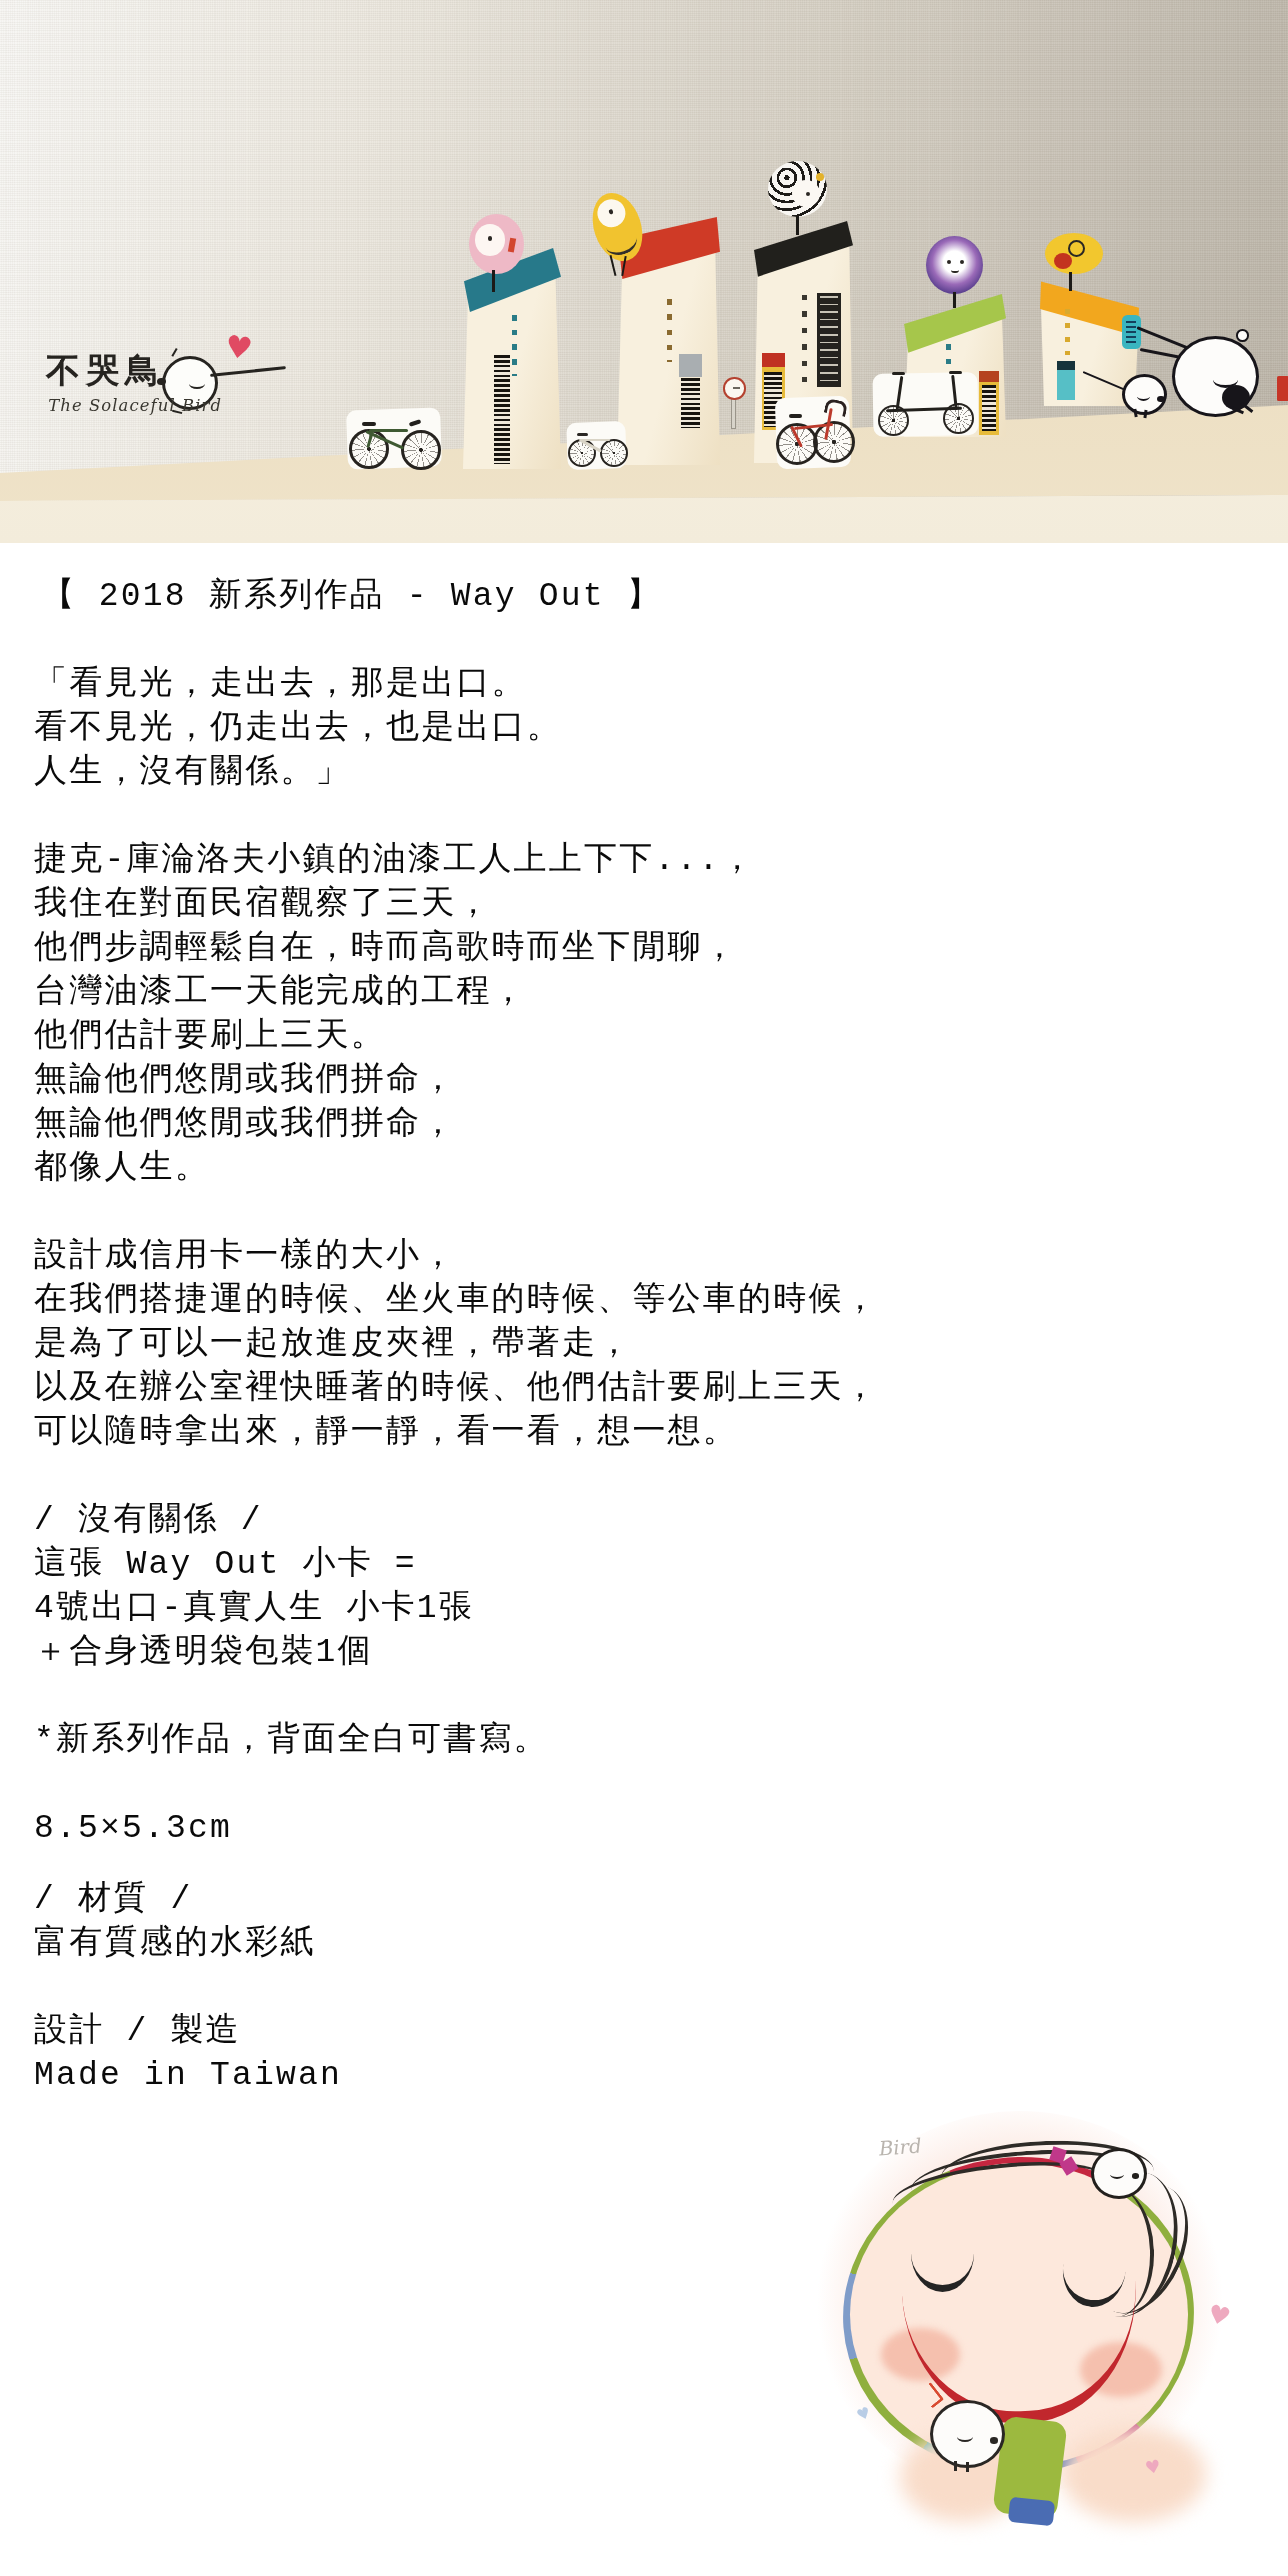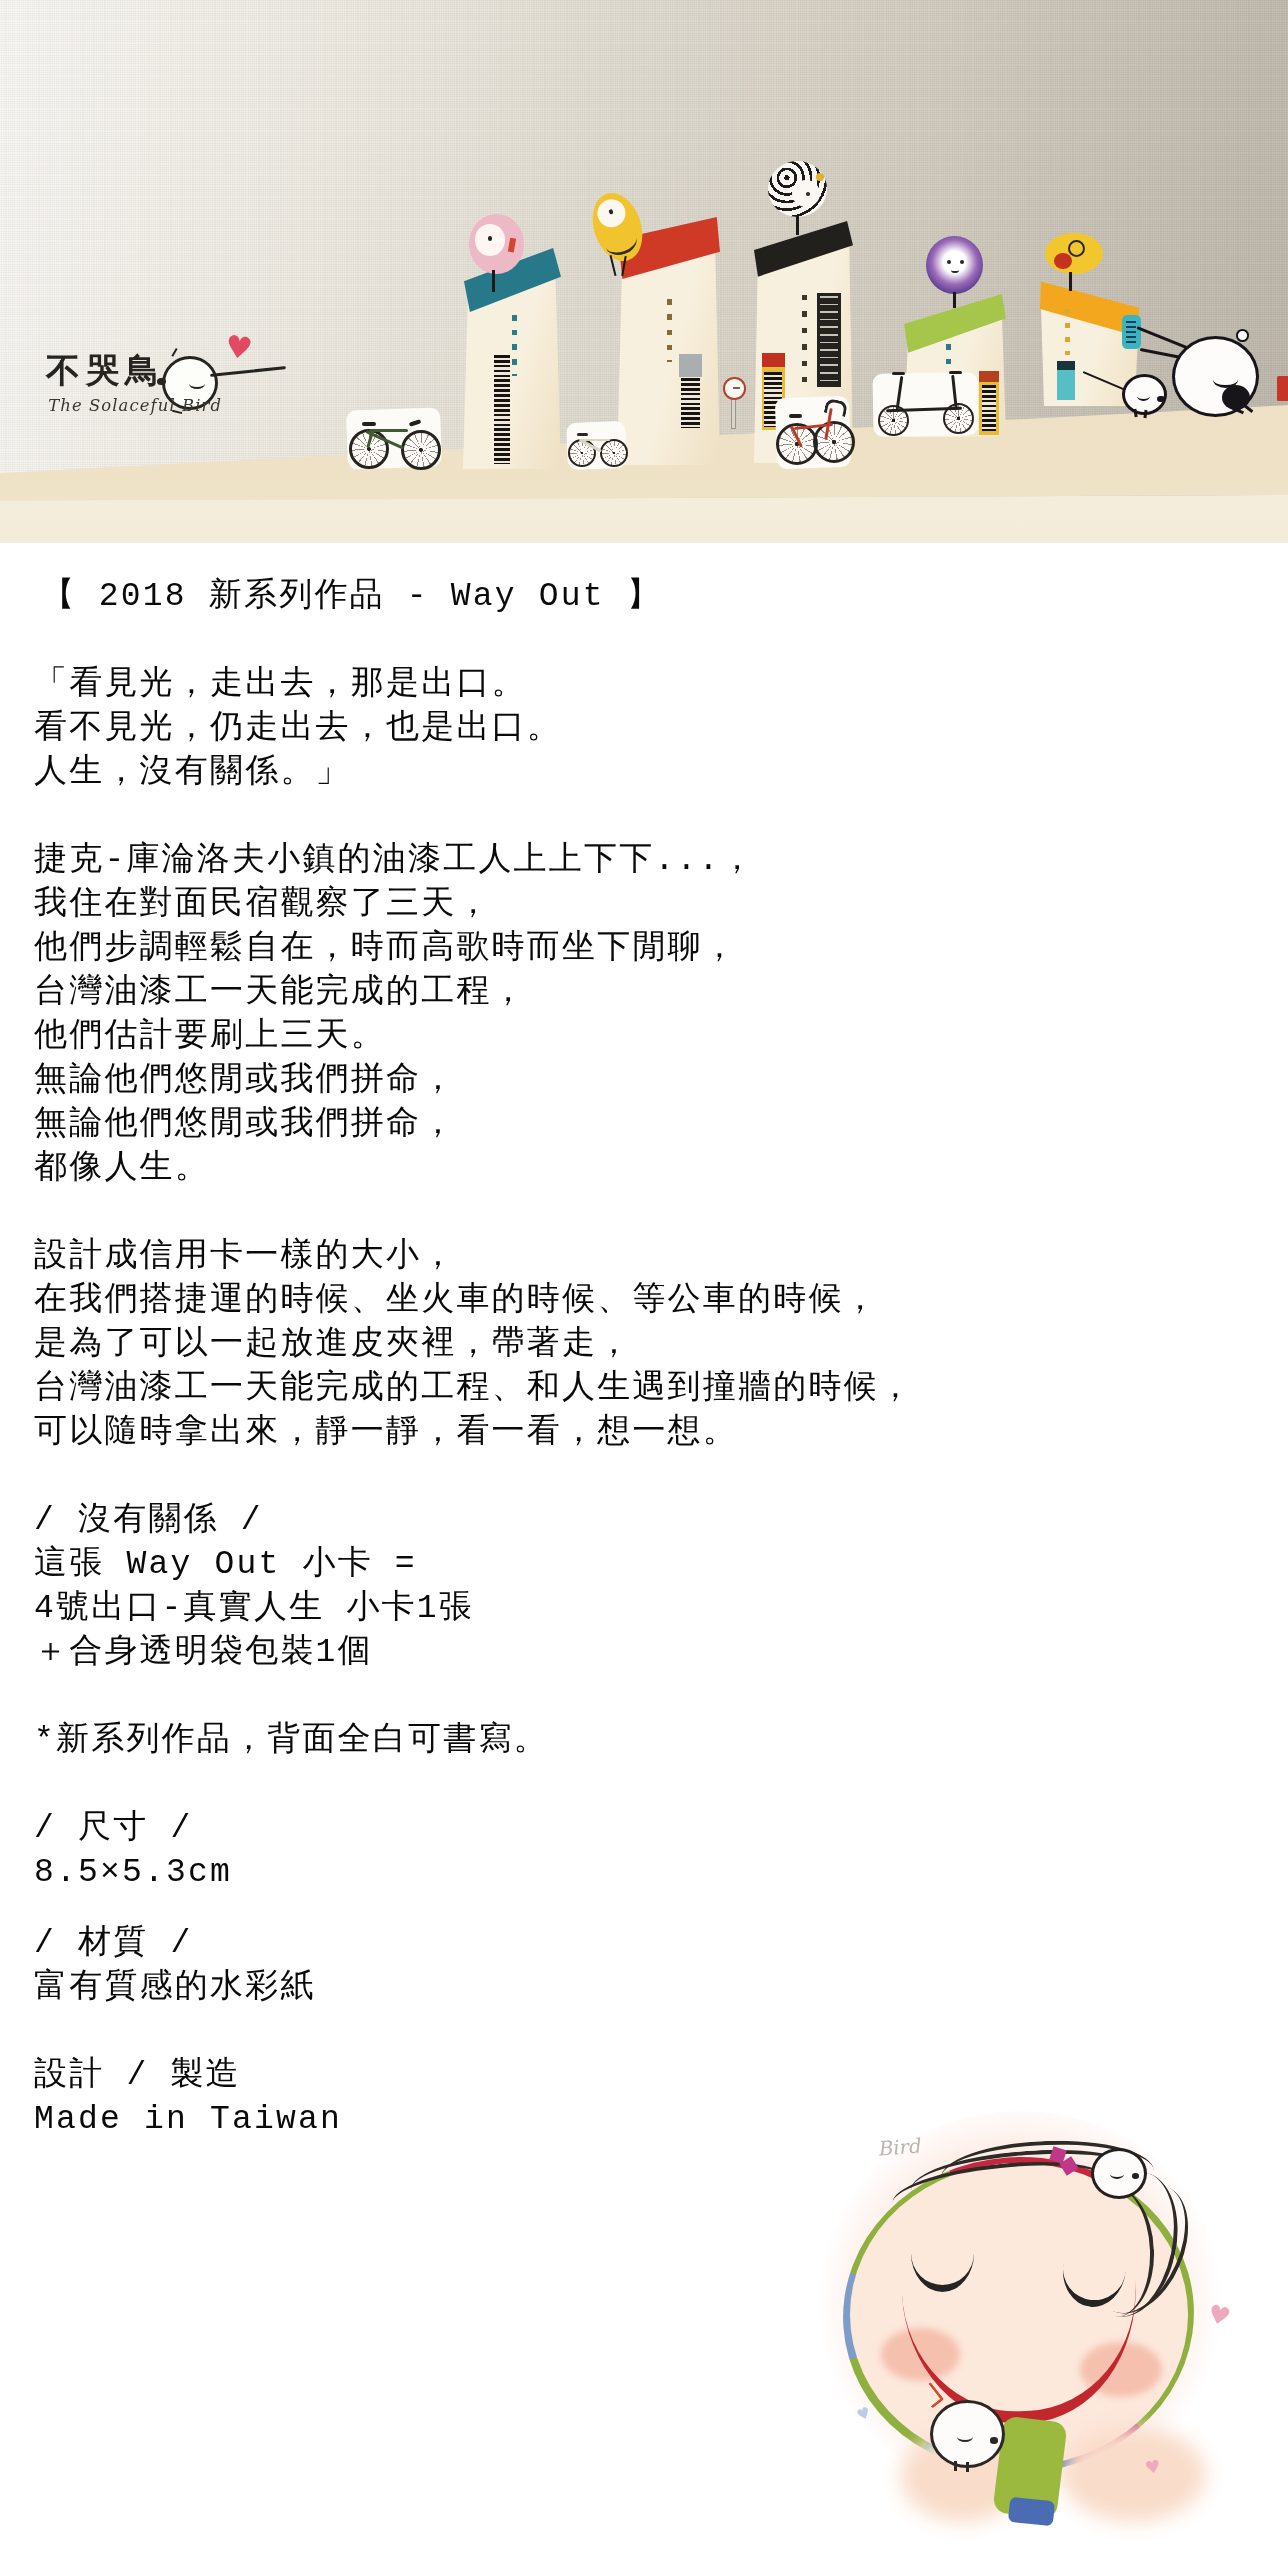--- a/index.html
+++ b/index.html
@@ -403,37 +403,36 @@
     <span style="display:block">他們估計要刷上三天。</span>
     <span style="display:block">無論他們悠閒或我們拼命，</span>
     <span style="display:block">無論他們悠閒或我們拼命，</span>
     <span style="display:block">都像人生。</span>
   </p>
 
   <p class="gap">
     <span style="display:block">設計成信用卡一樣的大小，</span>
     <span style="display:block">在我們搭捷運的時候、坐火車的時候、等公車的時候，</span>
     <span style="display:block">是為了可以一起放進皮夾裡，帶著走，</span>
-    <span style="display:block">台灣油漆工一天能完成的工程、和人生遇到撞牆的時候，</span>
+    <span style="display:block">以及在辦公室裡快睡著的時候、他們估計要刷上三天，</span>
     <span style="display:block">可以隨時拿出來，靜一靜，看一看，想一想。</span>
   </p>
 
   <p class="gap">
     <span style="display:block">/ 沒有關係 /</span>
     <span style="display:block">這張 Way Out 小卡 =</span>
     <span style="display:block">4號出口-真實人生 小卡1張</span>
     <span style="display:block">＋合身透明袋包裝1個</span>
   </p>
 
   <p class="gap">
     <span style="display:block">*新系列作品，背面全白可書寫。</span>
   </p>
 
   <p class="gap">
-    <span style="display:block">/ 尺寸 /</span>
     <span style="display:block">8.5×5.3cm</span>
   </p>
 
   <p class="gap-sm">
     <span style="display:block">/ 材質 /</span>
     <span style="display:block">富有質感的水彩紙</span>
   </p>
 
   <p class="gap">
     <span style="display:block">設計 / 製造</span>

